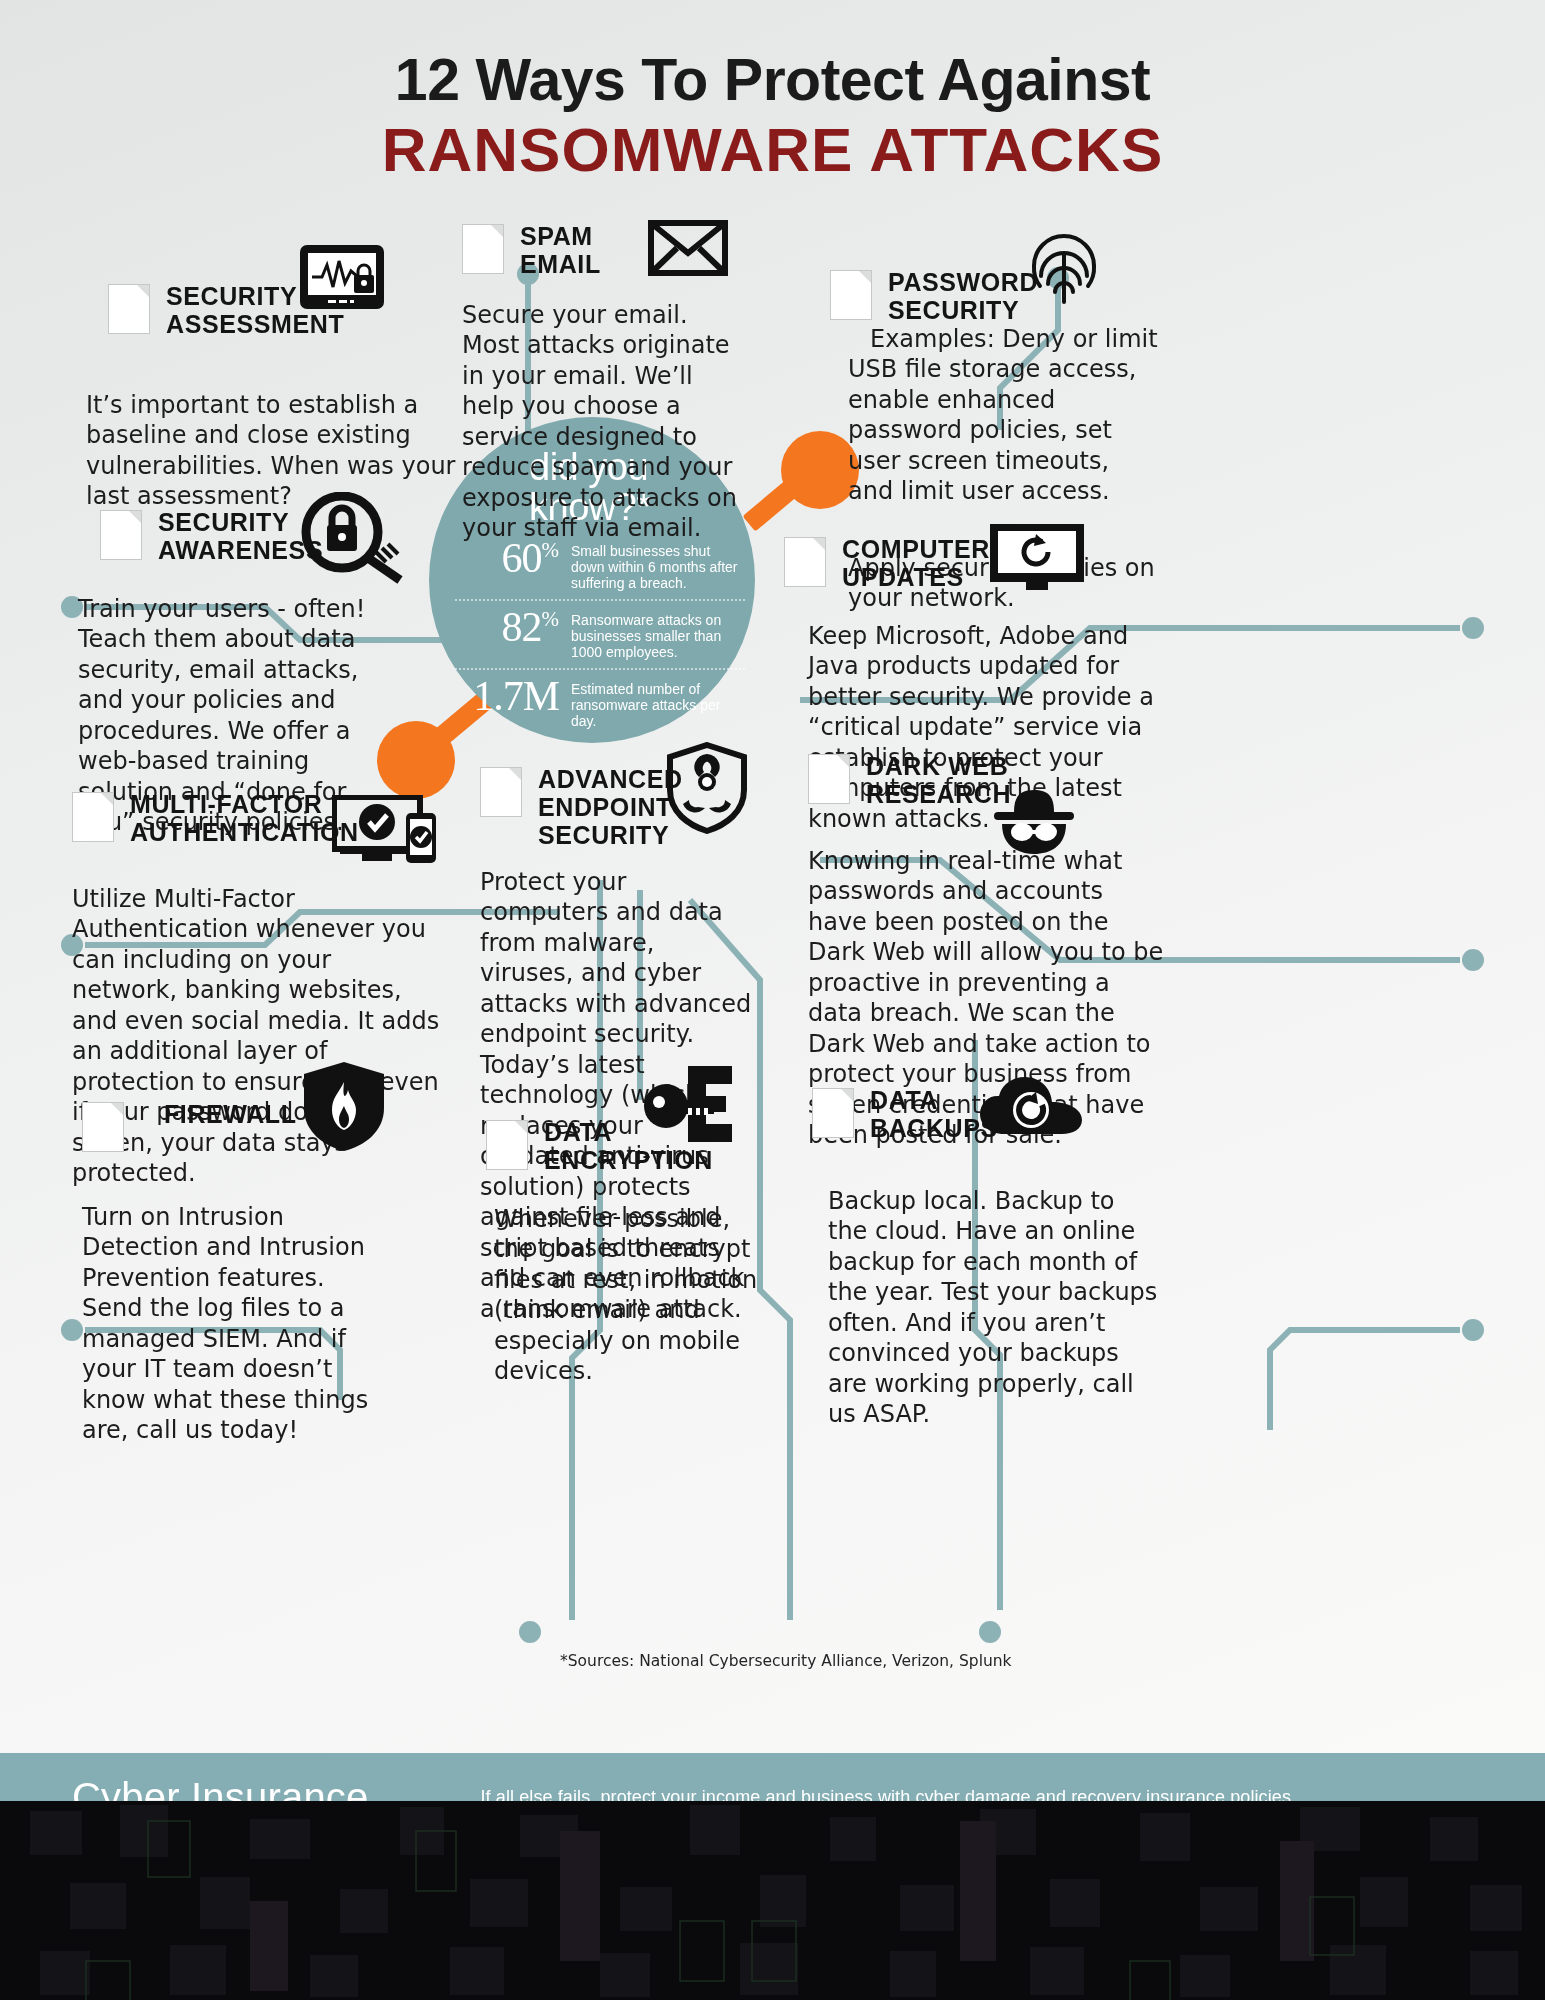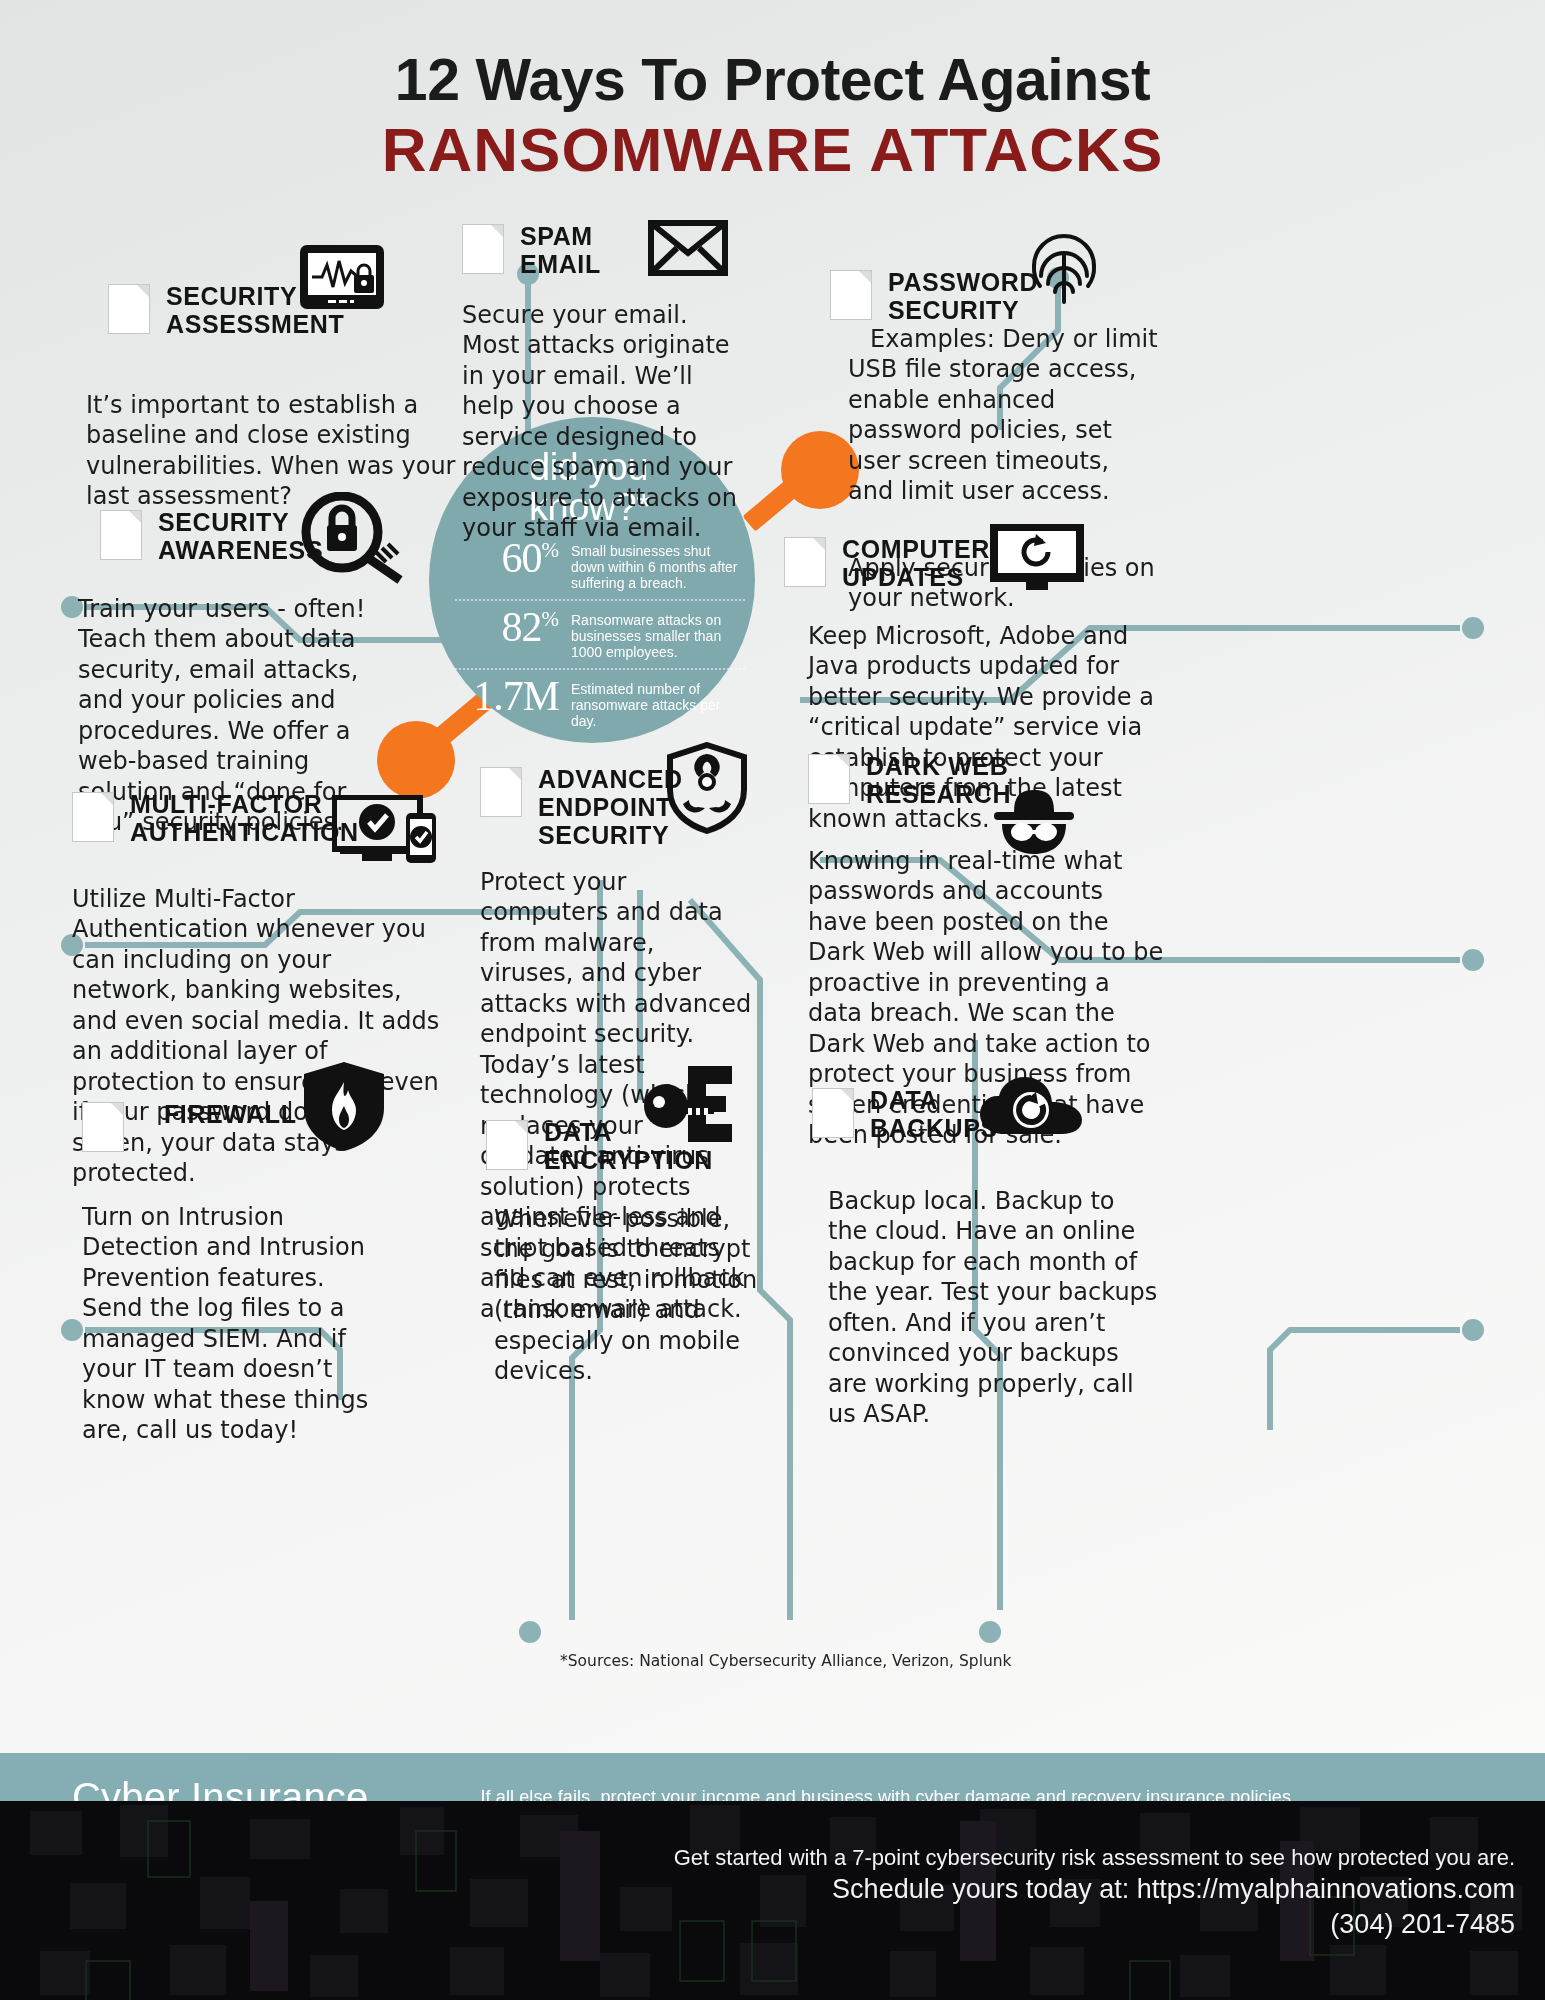--- a/index.html
+++ b/index.html
@@ -554,20 +554,15 @@
           <rect x="416" y="30" width="40" height="60"></rect>
         <rect x="680" y="120" width="44" height="60"></rect>
           <rect x="752" y="120" width="44" height="60"></rect>
         <rect x="1310" y="96" width="44" height="58"></rect>
           <rect x="1130" y="160" width="40" height="40"></rect>
         <rect x="86" y="160" width="44" height="40"></rect>
       </g>
     </svg>
 
 
-    <div class="foot-text">
-      <div class="ft1">Get started with a 7-point cybersecurity risk assessment to see how protected you are.</div>
-      <div class="ft2">Schedule yours today at: https://myalphainnovations.com</div>
-      <div class="ft3">(304) 201-7485</div>
-    </div>
   </div>
 
 </div>
 
 </body></html>

